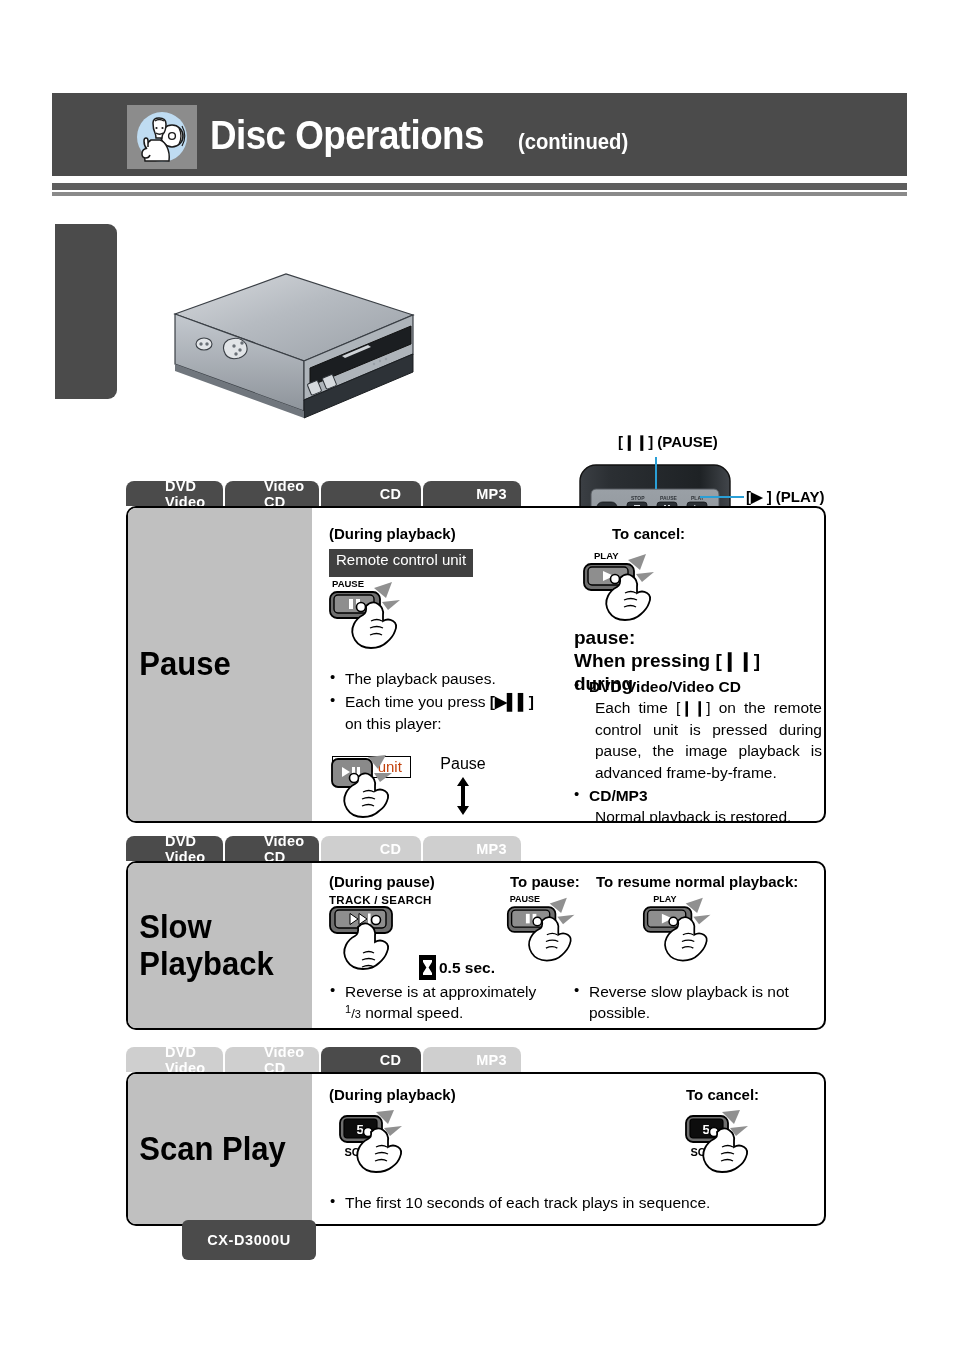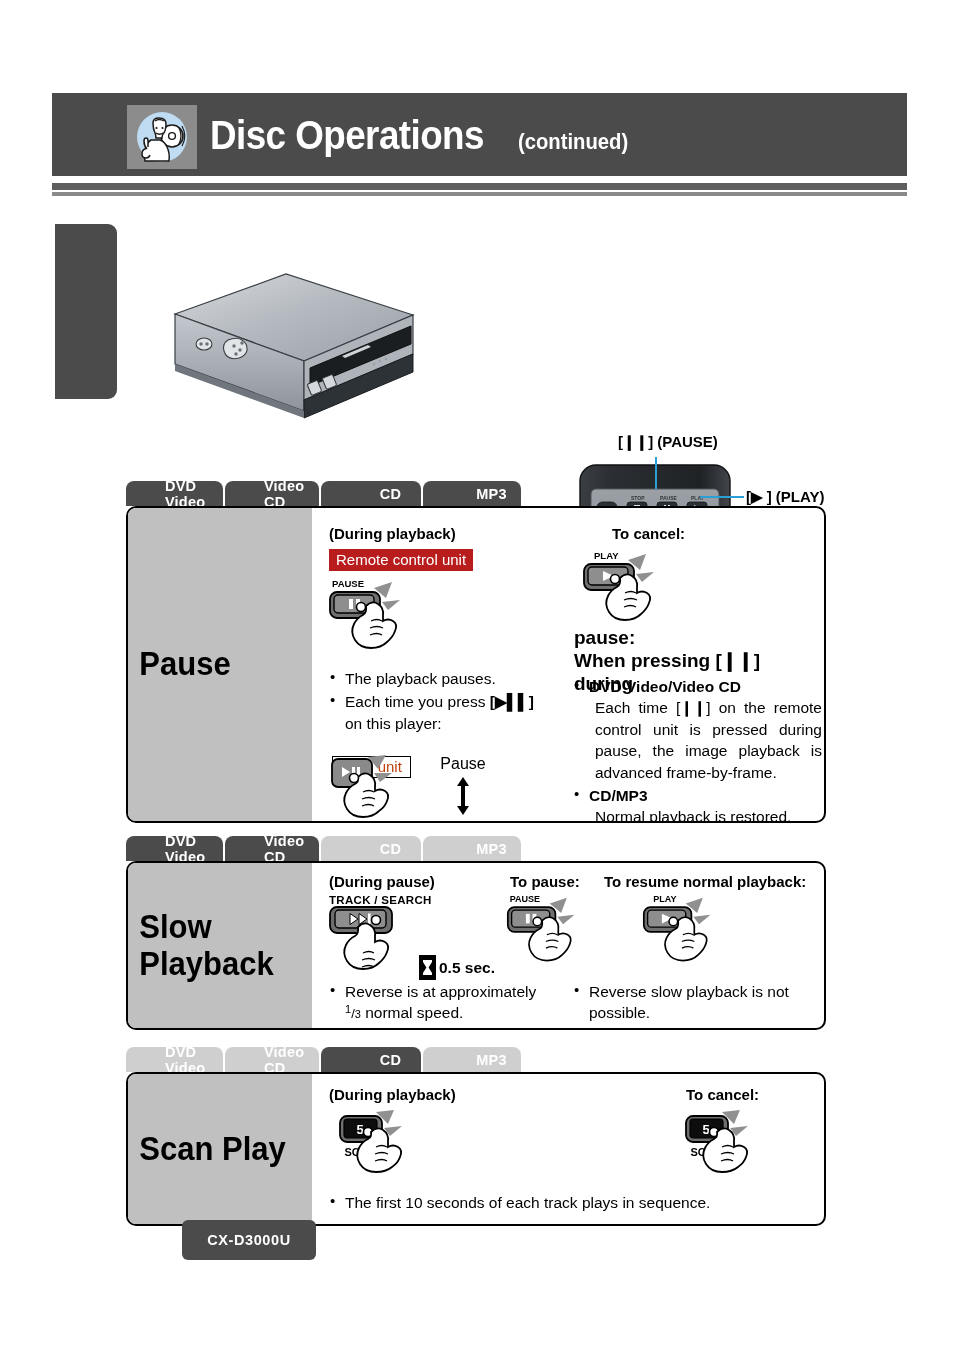--- a/index.html
+++ b/index.html
@@ -115,22 +115,22 @@
     font-size: 33px; font-weight: bold; color: #000;
     padding-left: 12px; line-height: 1.12;
     transform: scaleX(0.94); transform-origin: left center;
   }
   .panel-right { position: absolute; left: 184px; right: 0; top: 0; bottom: 0; }
 
   .col-head { font-size: 15px; font-weight: bold; color: #000; position: absolute; }
 
   .lbl-dark {
     position: absolute;
-    background: #b91c1c; color: #ffffff;
-    font-size: 15px; padding: 2px 7px 3px 7px;
+    background: #404040; color: #ffffff;
+    font-size: 15px; padding: 2px 7px 9px 7px;
     white-space: nowrap;
   }
   .lbl-box {
     position: absolute;
     background: #ffffff; color: #c2410c; border: 1.5px solid #000;
     font-size: 15px; padding: 1px 8px 2px 8px;
     white-space: nowrap;
     margin-top: 26px;
   }
 
@@ -619,21 +619,21 @@
             <path d="M48 12 L66 6 L60 22 Z" fill="#909090"></path>
             <path d="M56 26 L74 24 L62 34 Z" fill="#909090"></path>
             <path d="M40 30 q6 -6 12 -2 q6 4 5 11 l0 6 q5 -3 10 0 q5 3 2 10 q-2 6 -8 11 q-6 6 -16 6 q-11 0 -16 -8 q-5 -8 -1 -16 q3 -6 9 -9 q4 -2 3 -9z" fill="#ffffff" stroke="#000" stroke-width="1.8"></path>
             <path d="M45 45 q6 -3 11 0" fill="none" stroke="#000" stroke-width="1.3"></path>
             <path d="M44 52 q7 -3 13 0" fill="none" stroke="#000" stroke-width="1.3"></path>
             <path d="M44 59 q7 -3 12 0" fill="none" stroke="#000" stroke-width="1.3"></path>
             <circle cx="35" cy="31" r="4.5" fill="#ffffff" stroke="#000" stroke-width="1.6"></circle>
           </svg>
         </div>
 
-        <div class="col-head" style="left:292px; top:10px;">To resume normal playback:</div>
+        <div class="col-head" style="left:284px; top:10px;">To resume normal playback:</div>
         <div style="position:absolute; left:328px; top:28px;">
           <svg width="100" height="80" viewBox="0 0 105 82">
             <text x="14" y="11" font-family="Liberation Sans, sans-serif" font-size="9.5" font-weight="bold" fill="#000">PLAY</text>
             <rect x="4" y="16" width="50" height="26" rx="7" fill="#6f6f6f" stroke="#000" stroke-width="1.8"></rect>
             <rect x="8" y="19" width="40" height="18" rx="4" fill="#8e8e8e" stroke="#000" stroke-width="1.4"></rect>
             <path d="M23 23 L34 28 L23 33 Z" fill="#ffffff"></path>
             <path d="M48 12 L66 6 L60 22 Z" fill="#909090"></path>
             <path d="M56 26 L74 24 L62 34 Z" fill="#909090"></path>
             <path d="M40 30 q6 -6 12 -2 q6 4 5 11 l0 6 q5 -3 10 0 q5 3 2 10 q-2 6 -8 11 q-6 6 -16 6 q-11 0 -16 -8 q-5 -8 -1 -16 q3 -6 9 -9 q4 -2 3 -9z" fill="#ffffff" stroke="#000" stroke-width="1.8"></path>
             <path d="M45 45 q6 -3 11 0" fill="none" stroke="#000" stroke-width="1.3"></path>

